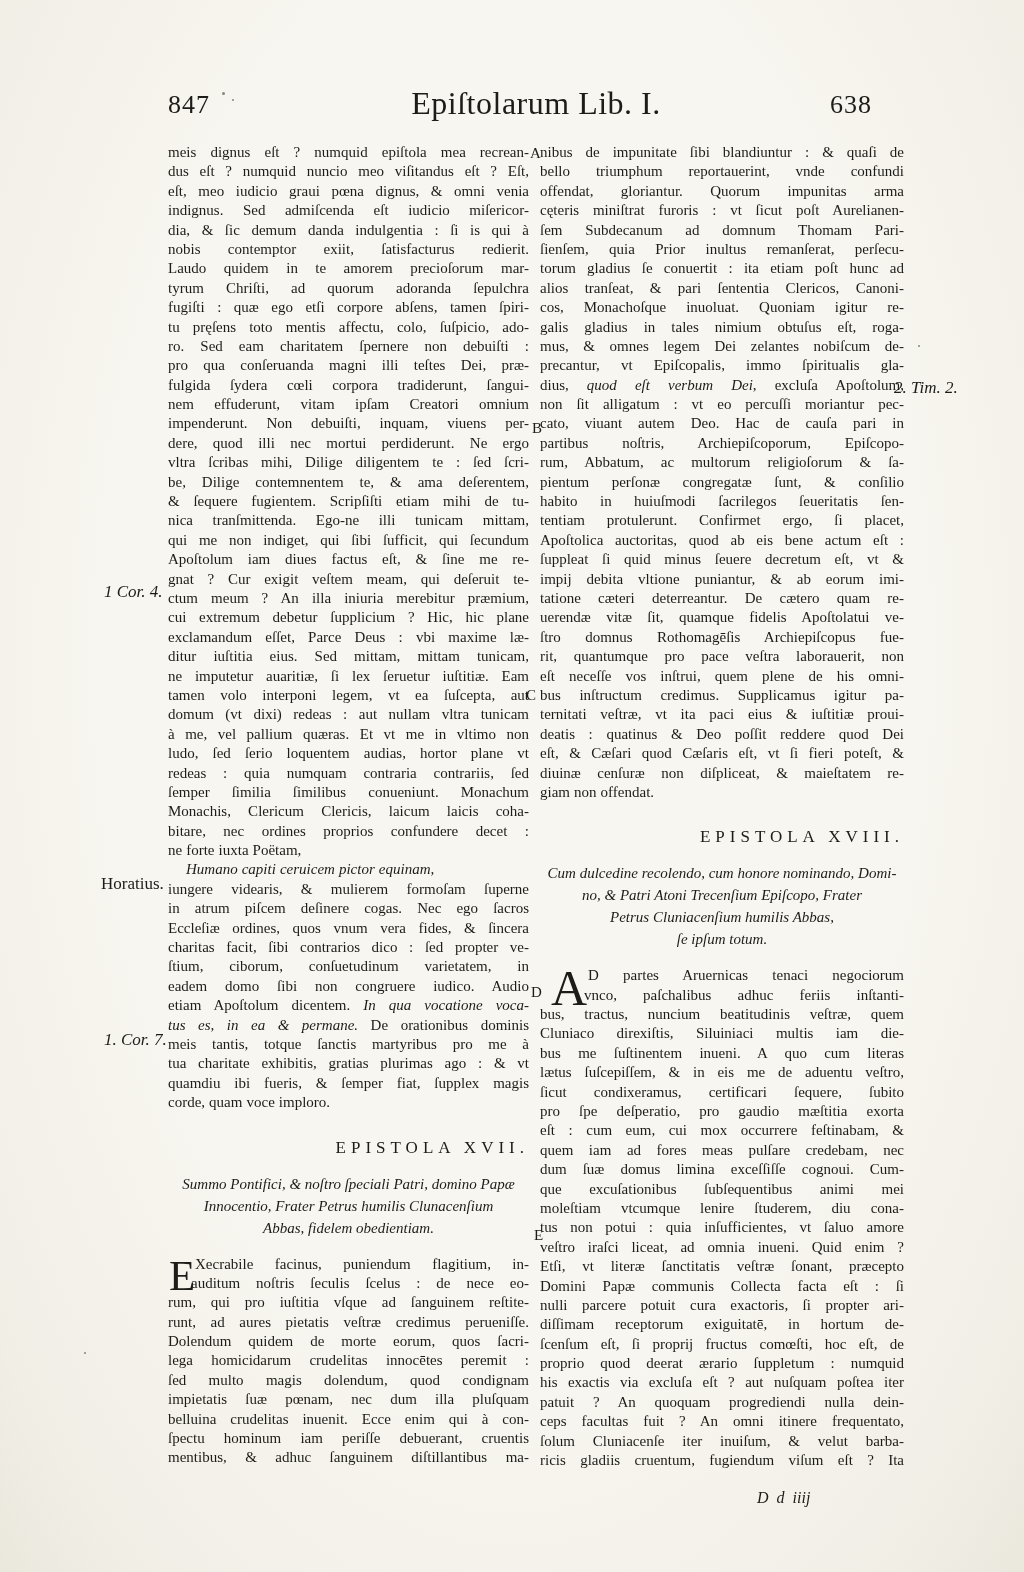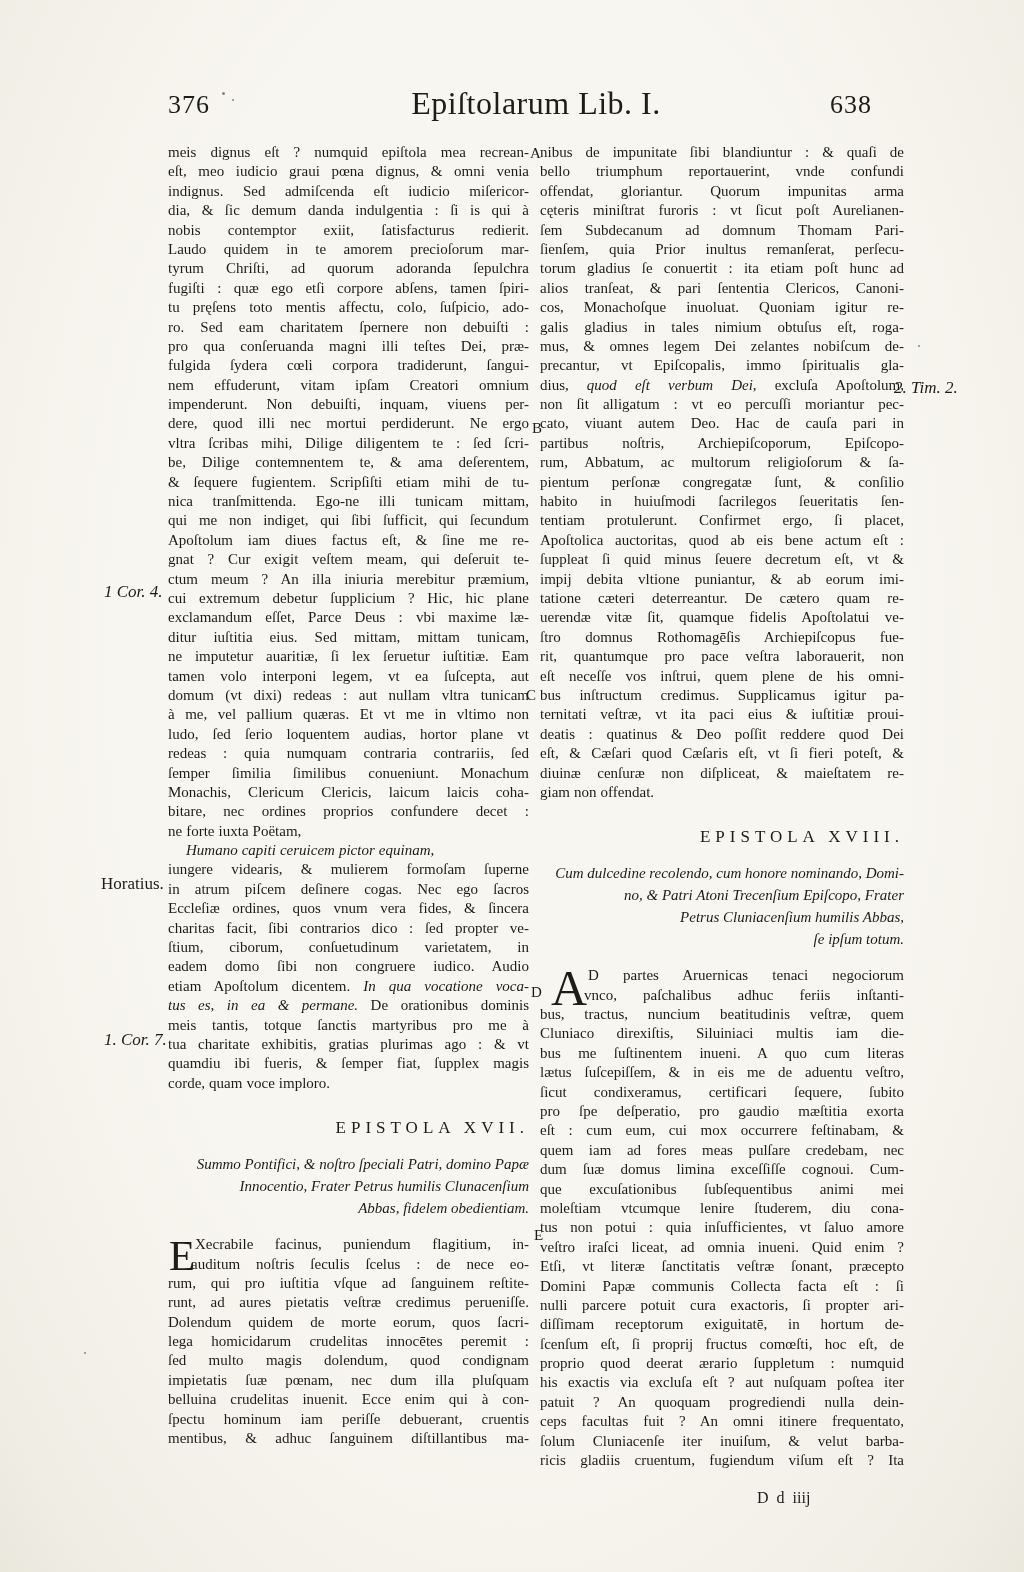--- a/index.html
+++ b/index.html
@@ -22,48 +22,49 @@
   .col-right { left:540px; width:364px; }
   
   .tl { height:19.4px; line-height:19.4px; font-size:15px; overflow:hidden;
         text-align:justify; text-align-last:justify; word-spacing:0.3px; }
   .tl.nj { text-align-last:left; }
   .it { font-style:italic; }
   
   .ep-heading { margin:24px 0 14px; text-align:right; font-size:17px;
                 letter-spacing:5px; line-height:22px; }
   .subtitle { margin-bottom:6px; }
-  .sub { text-align:right; font-style:italic; font-size:15px; line-height:22px; }
+  .sub { text-align:center; font-style:italic; font-size:15px; line-height:22px; }
   
   .dcblock { position:relative; margin-top:16px; }
   .cap { position:absolute; }
   .dc-e .cap { left:1px; top:2px; font-size:43px; line-height:38px; }
   .dc-e .tl:nth-of-type(1) { padding-left:27px; }
   .dc-e .tl:nth-of-type(2) { padding-left:23px; }
   .dc-a .cap { left:11px; top:1px; font-size:50px; line-height:42px; }
   .dc-a .tl:nth-of-type(1) { padding-left:48px; }
   .dc-a .tl:nth-of-type(2) { padding-left:44px; }
   
   .mnote { position:absolute; font-size:17px; line-height:15px; white-space:nowrap; }
   .mnote.it { font-style:italic; }
   .glet { position:absolute; font-size:15px; line-height:16px; }
-  .sig { position:absolute; left:757px; top:1489px; font-size:16px; word-spacing:4px; }
+  .sig { position:absolute; left:757px; top:1489px; font-size:16px; word-spacing:4px;font-style:italic; }
   .speck { position:absolute; background:#4c4a42; border-radius:50%; opacity:0.65; }
 </style>
 </head>
 <body>
 
 <div class="page">
-  <div class="pageno left">376</div>
+  <div class="pageno left">847</div>
   <div class="rtitle">Epiſtolarum Lib. I.</div>
   <div class="pageno right">638</div>
 
   <div id="col-left" class="col col-left">
       <div class="tblock">
         <div class="tl"><span>meis dignus eſt ? numquid epiſtola mea recrean-</span></div>
+        <div class="tl"><span>dus eſt ? numquid nuncio meo viſitandus eſt ? Eſt,</span></div>
         <div class="tl"><span>eſt, meo iudicio graui pœna dignus, &amp; omni venia</span></div>
         <div class="tl"><span>indignus. Sed admiſcenda eſt iudicio miſericor-</span></div>
         <div class="tl"><span>dia, &amp; ſic demum danda indulgentia : ſi is qui à</span></div>
         <div class="tl"><span>nobis contemptor exiit, ſatisfacturus redierit.</span></div>
         <div class="tl"><span>Laudo quidem in te amorem precioſorum mar-</span></div>
         <div class="tl"><span>tyrum Chriſti, ad quorum adoranda ſepulchra</span></div>
         <div class="tl"><span>fugiſti : quæ ego etſi corpore abſens, tamen ſpiri-</span></div>
         <div class="tl"><span>tu pręſens toto mentis affectu, colo, ſuſpicio, ado-</span></div>
         <div class="tl"><span>ro. Sed eam charitatem ſpernere non debuiſti :</span></div>
         <div class="tl"><span>pro qua conſeruanda magni illi teſtes Dei, præ-</span></div>

